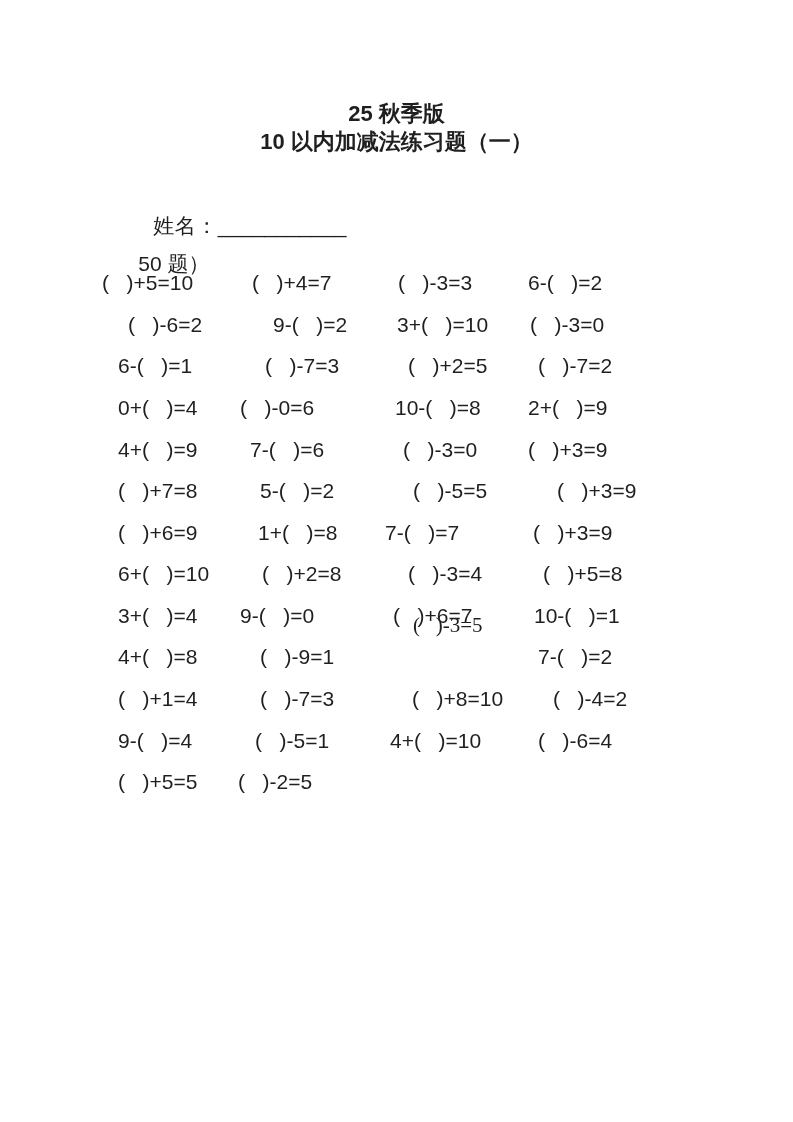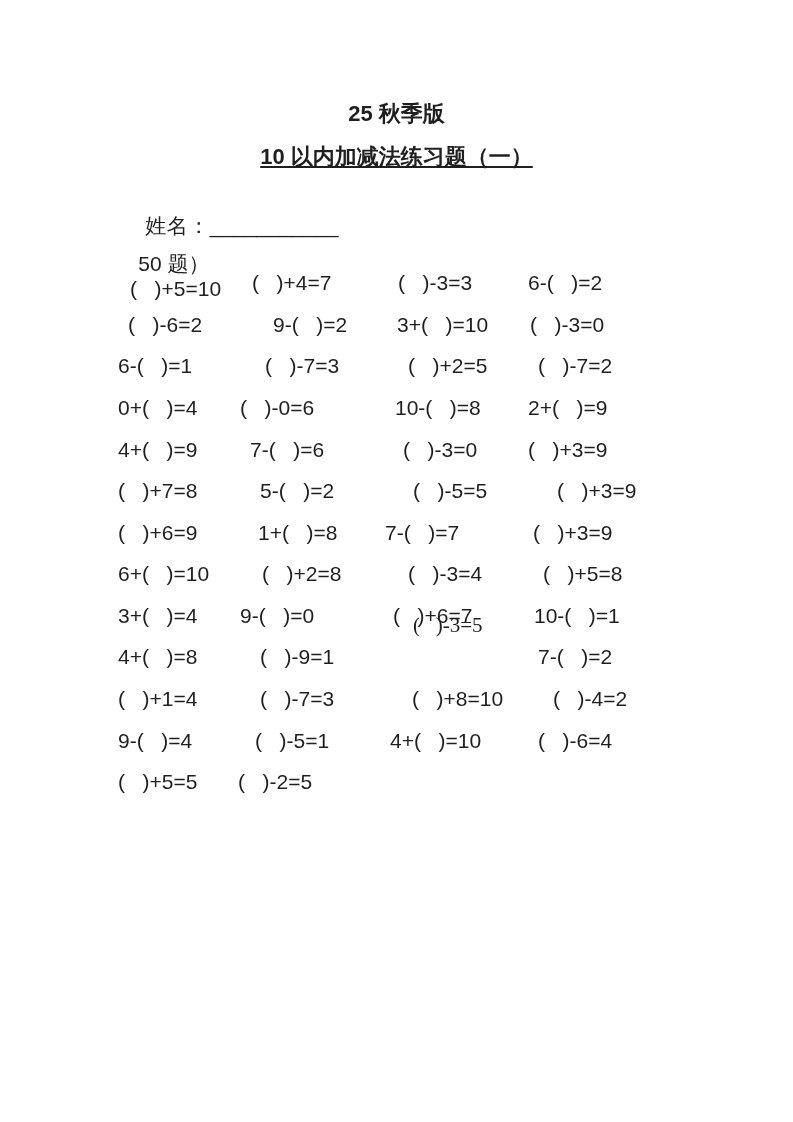--- a/index.html
+++ b/index.html
@@ -20,21 +20,21 @@
     position: absolute;
     left: 0;
     width: 100%;
     text-align: center;
     font-size: 22px;
     font-weight: bold;
     line-height: 24px;
     white-space: pre;
   }
   .title-edition { top: 102px; }
-  .title-worksheet { top: 145px; text-decoration: underline; }
+  .title-worksheet { top: 130px; }
   .meta-group {
     position: absolute;
     font-size: 21px;
     line-height: 24px;
     white-space: pre;
   }
   .meta-label, .meta-suffix { letter-spacing: 0.5px; }
   .meta-blank { letter-spacing: 0; }
   .problem {
     position: absolute;
@@ -45,32 +45,32 @@
 </style>
 </head>
 <body>
 
 <div class="page">
 
   <div class="title-line title-edition">25 秋季版</div>
 
   <div class="title-line title-worksheet">10 以内加减法练习题（一）</div>
 
-  <div class="meta-group" style="left:122px; top:190px">
+  <div class="meta-group" style="left:130px; top:190px">
     <span class="meta-label">姓名：</span><span class="meta-blank">___________</span>
   </div>
 
 
 
   <div class="meta-group" style="left:115px; top:228px">
     <span>50 题）</span>
   </div>
 
   <div id="problem-grid">
-      <span class="problem" style="left: 130px; top: 272px; margin-top: 6px;">(   )+5=10</span>
+      <span class="problem" style="left: 102px; top: 272px;">(   )+5=10</span>
       <span class="problem" style="left: 252px; top: 272px;">(   )+4=7</span>
       <span class="problem" style="left: 398px; top: 272px;">(   )-3=3</span>
       <span class="problem" style="left: 514px; top: 272px; margin-left: 14px;">6-(   )=2</span>
       <span class="problem" style="left: 128px; top: 314px; text-align: right;">(   )-6=2</span>
       <span class="problem" style="left: 273px; top: 314px;">9-(   )=2</span>
       <span class="problem" style="left: 397px; top: 314px;">3+(   )=10</span>
       <span class="problem" style="left: 530px; top: 314px;">(   )-3=0</span>
       <span class="problem" style="left: 118px; top: 355px;">6-(   )=1</span>
       <span class="problem" style="left: 265px; top: 355px;">(   )-7=3</span>
       <span class="problem" style="left: 408px; top: 355px;">(   )+2=5</span>

